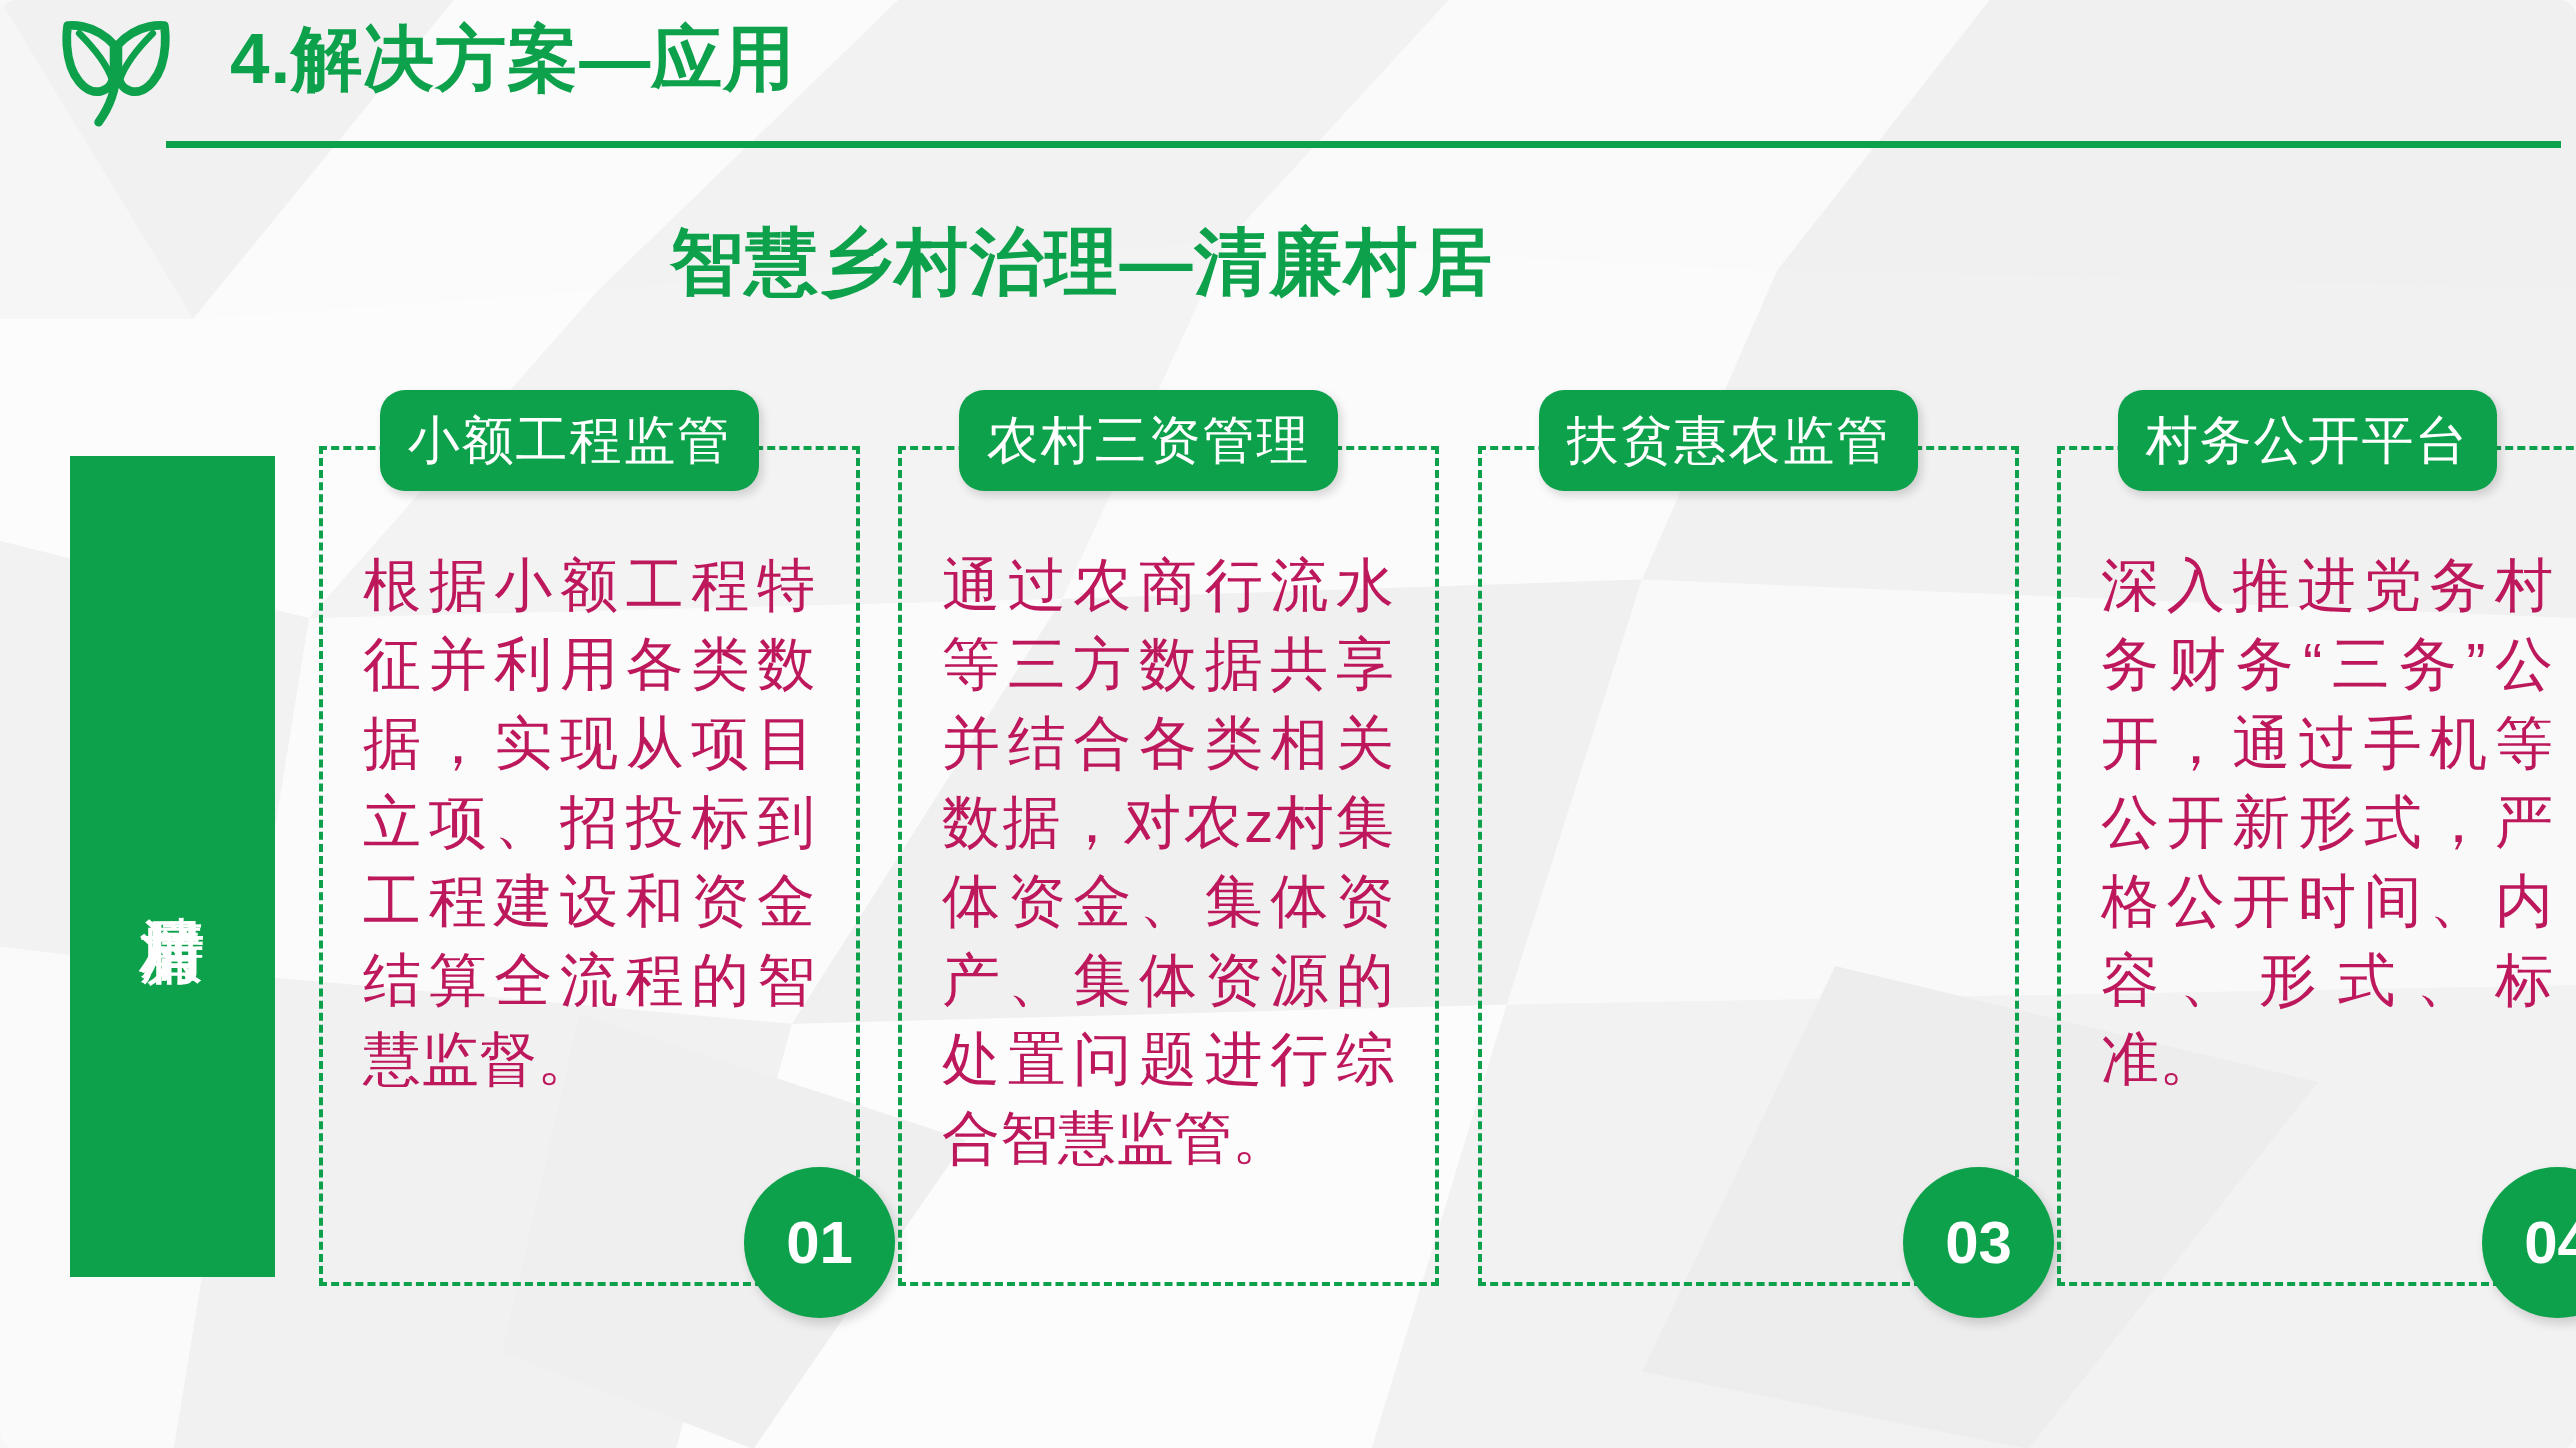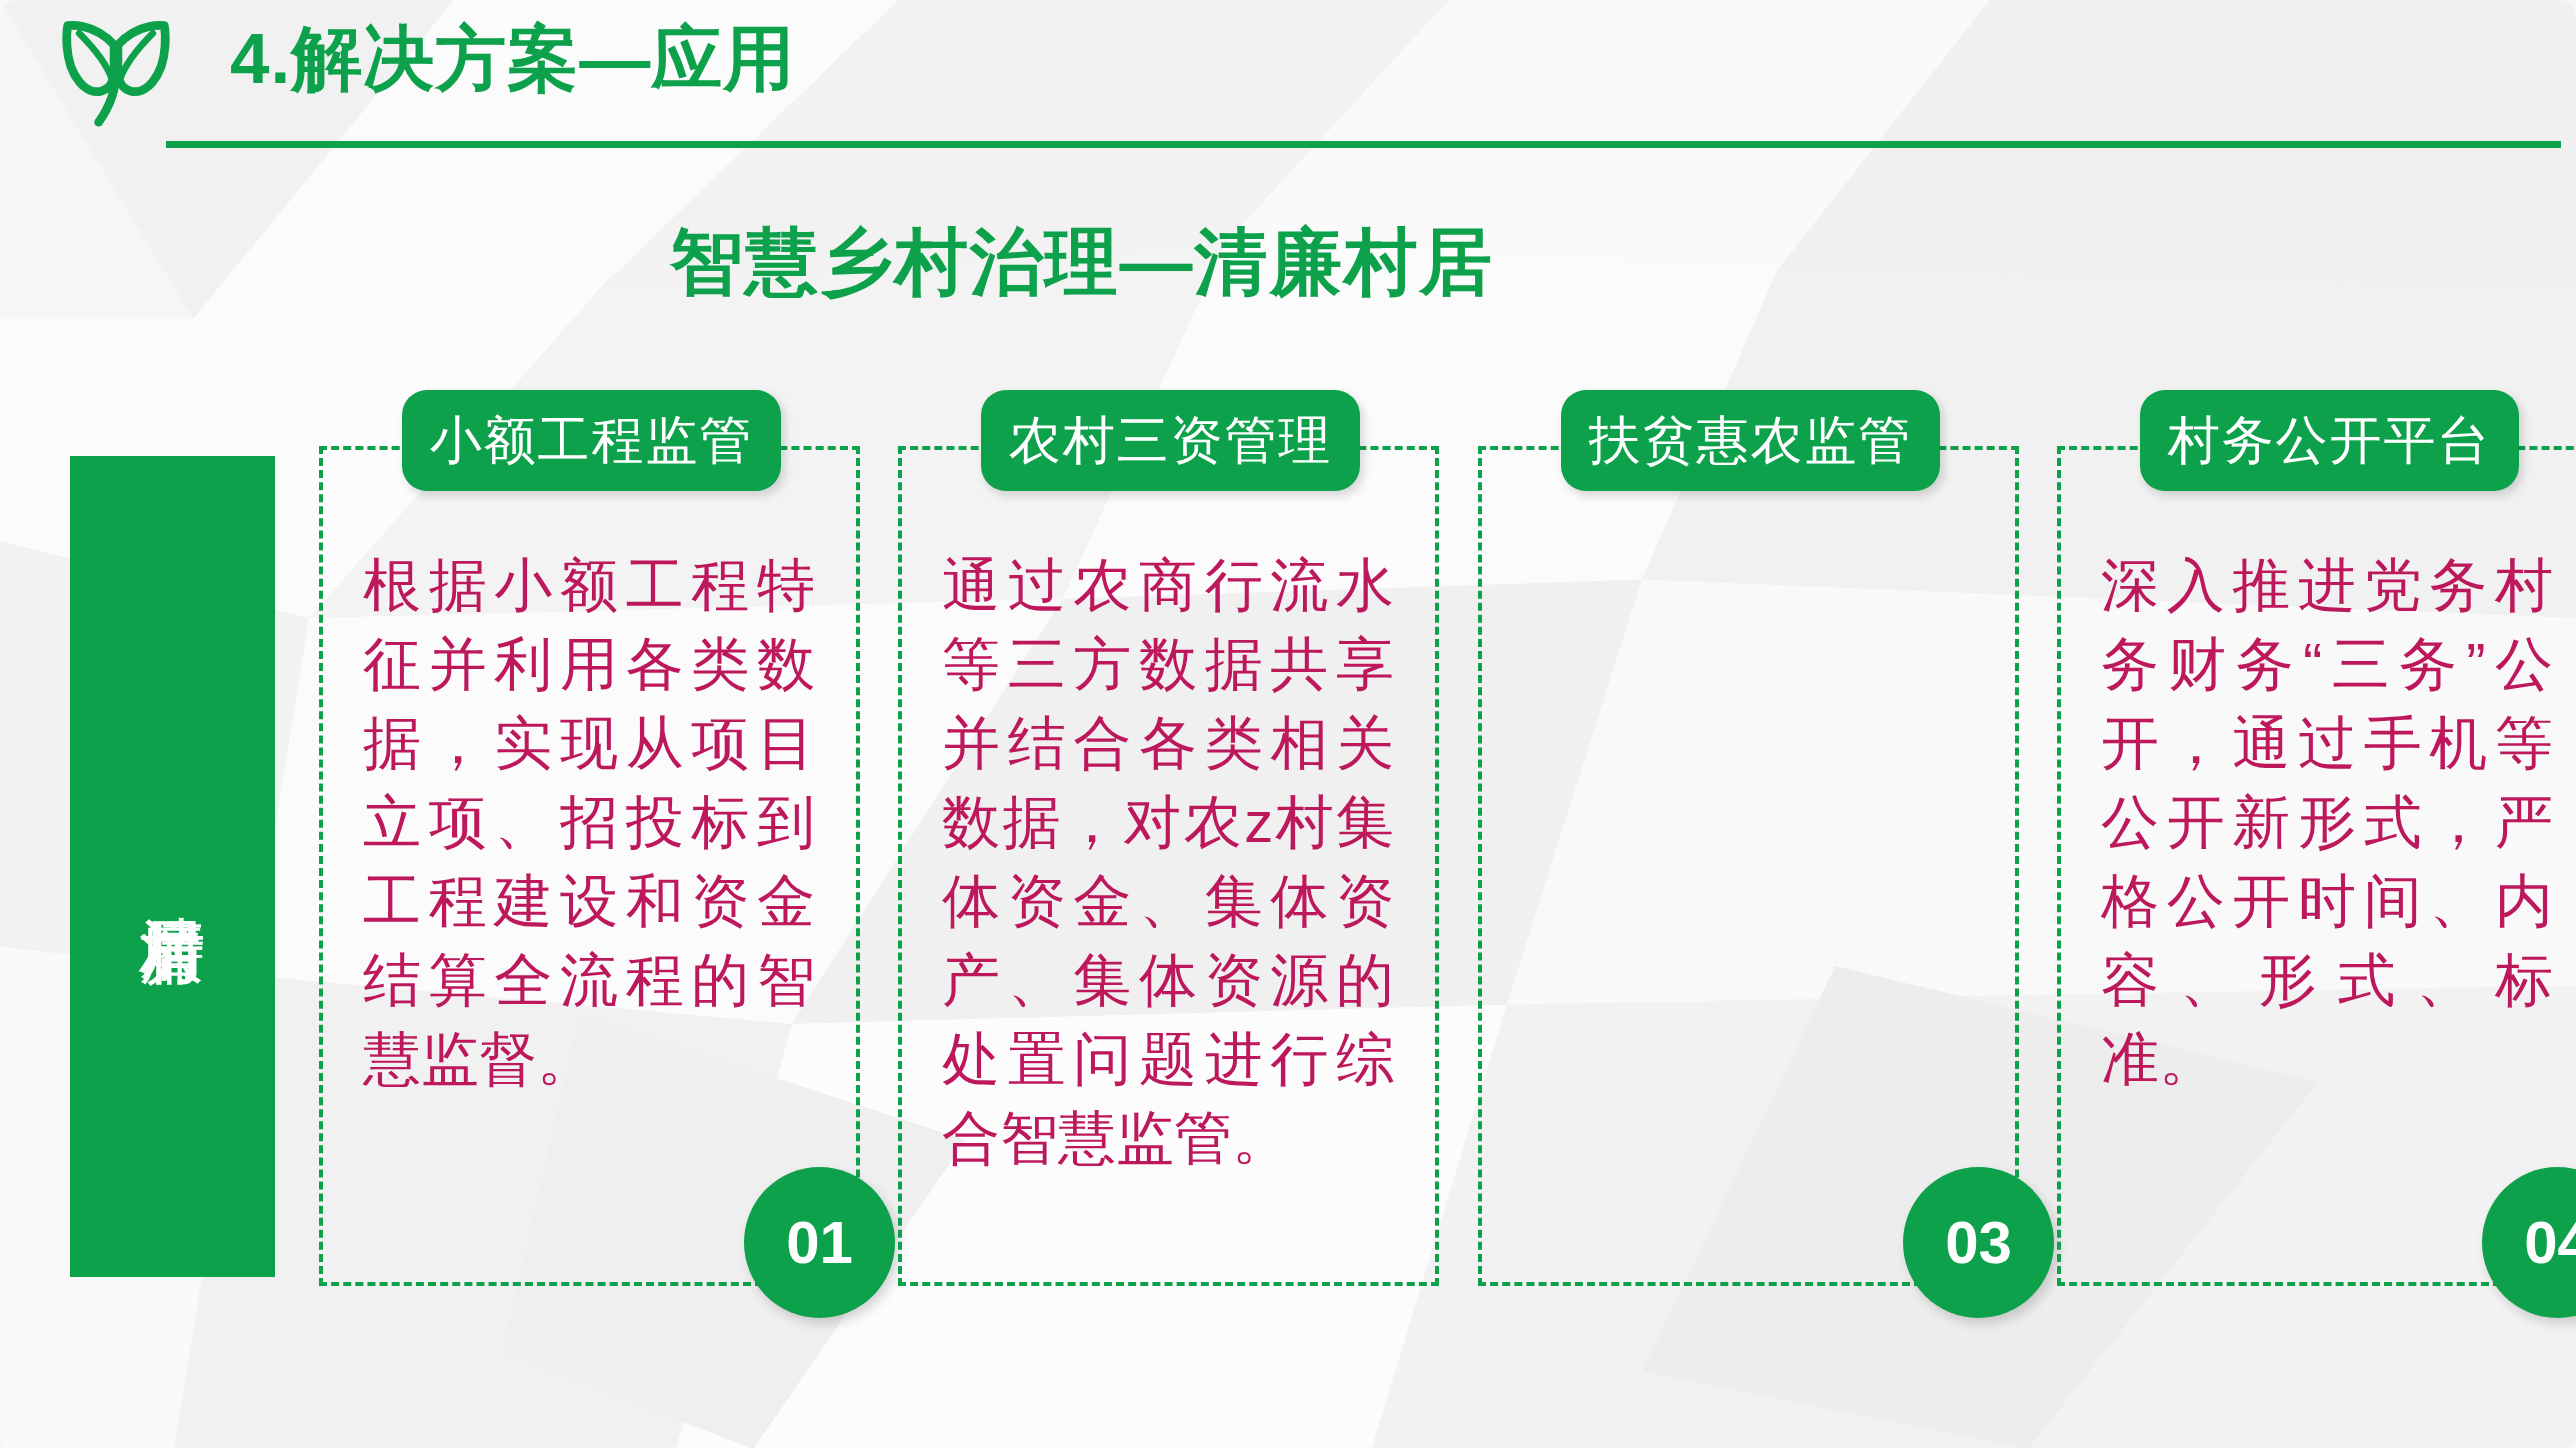--- a/index.html
+++ b/index.html
@@ -116,21 +116,21 @@
     top: 0;
     width: 100%;
     height: 100%;
     border: 4.8px dashed #0DA14B;
     box-sizing: border-box;
     background: transparent;
   }
   .card-pill {
     position: absolute;
     top: -56px;
-    left: 83px;
+    left: 61px;
     min-width: 379px;
     height: 101px;
     background: #0DA14B;
     border-radius: 25px;
     color: #ffffff;
     font-size: 52px;
     line-height: 101px;
     text-align: center;
     letter-spacing: 1.9px;
     box-shadow: 3.9px 4.8px 8.7px rgba(0,0,0,0.14);

